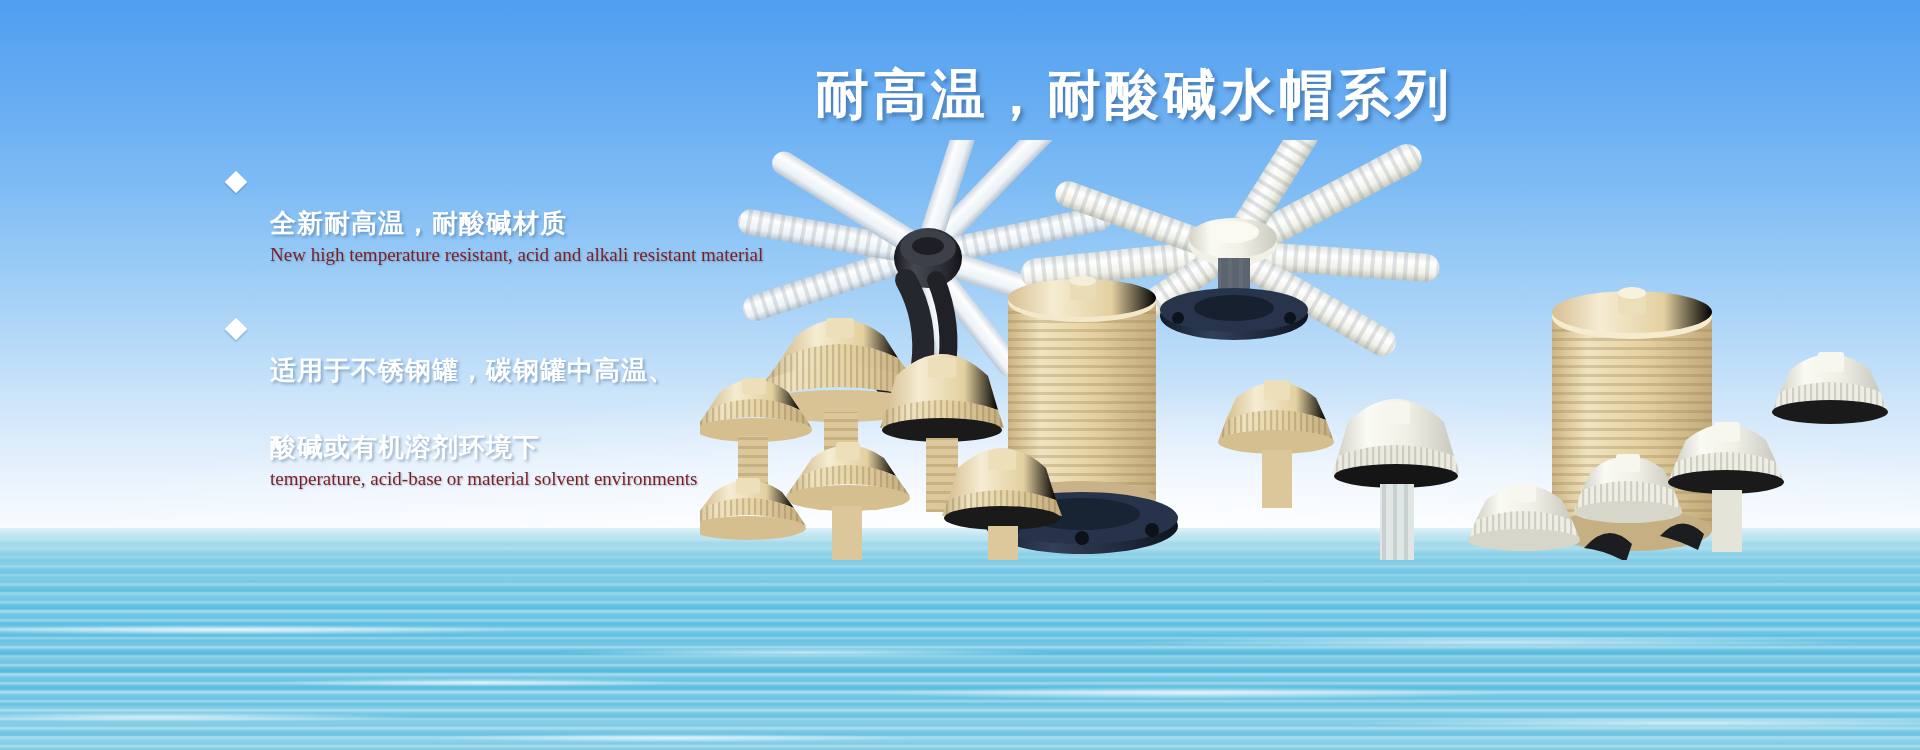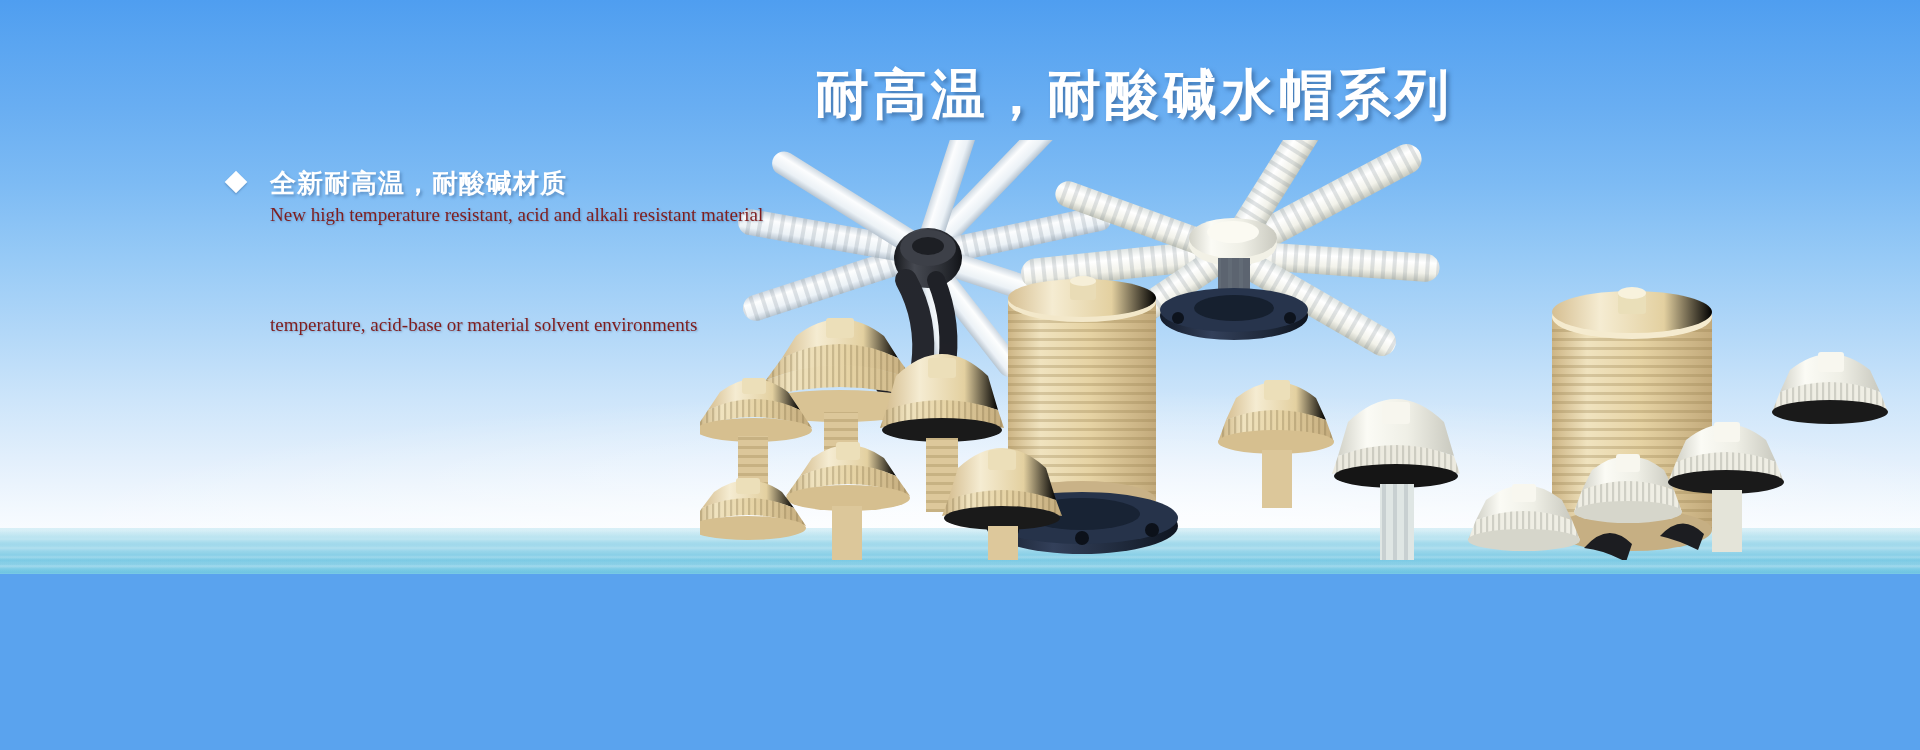--- a/index.html
+++ b/index.html
@@ -5,21 +5,21 @@
   * { margin:0; padding:0; box-sizing:border-box; }
   html,body { width:1920px; height:750px; overflow:hidden; }
   body {
     font-family:"Liberation Sans", sans-serif;
     background:#5aa3ee;
   }
 
   .banner {
     position:relative;
     width:1920px;
-    height:574px;
+    height:750px;
     overflow:hidden;
     padding-left:8px;
   }
 
   
   .sky {
     position:absolute; left:0; top:0; width:1920px; height:540px;
     background:linear-gradient(to bottom,
       #4f9ef0 0%,
       #5aa5f1 8%,
@@ -97,20 +97,21 @@
   .diamond {
     width:16px; height:16px; background:#ffffff;
     transform:rotate(45deg); margin-top:9px; flex:none;
     box-shadow:1px 1px 2px rgba(40,80,130,.35);
   }
   .cn-lines { margin-left:26px; }
   .cn {
     font-size:26px; font-weight:700; color:#ffffff;
     letter-spacing:1px; line-height:1.42; white-space:nowrap;
     text-shadow:2px 2px 3px rgba(40,80,130,.4);
+    margin-top:40px;
   }
   .en-block { margin-left:42px; margin-top:1px; }
   .en {
     font-family:"Liberation Serif", serif;
     font-size:19px; color:#7f1d1d; line-height:1.28;
     white-space:nowrap;
     text-shadow:1px 1px 2px rgba(40,80,130,.35);
   }
 
   
@@ -433,18 +434,25 @@
       <span class="cn-lines">
         <div class="cn">全新耐高温，耐酸碱材质</div>
       </span>
     </div>
     <div class="en-block">
       <div class="en">New high temperature resistant, acid and alkali resistant material</div>
     </div>
   </div>
 
   <div class="feature feature-2">
+    <div class="feat-head">
+      <span class="diamond"></span>
+      <span class="cn-lines">
+        <div class="cn">适用于不锈钢罐，碳钢罐中高温、</div>
+        <div class="cn">酸碱或有机溶剂环境下</div>
+      </span>
+    </div>
     <div class="en-block">
       <div class="en">temperature, acid-base or material solvent environments</div>
     </div>
   </div>
 
 </div>
 
 </body></html>

